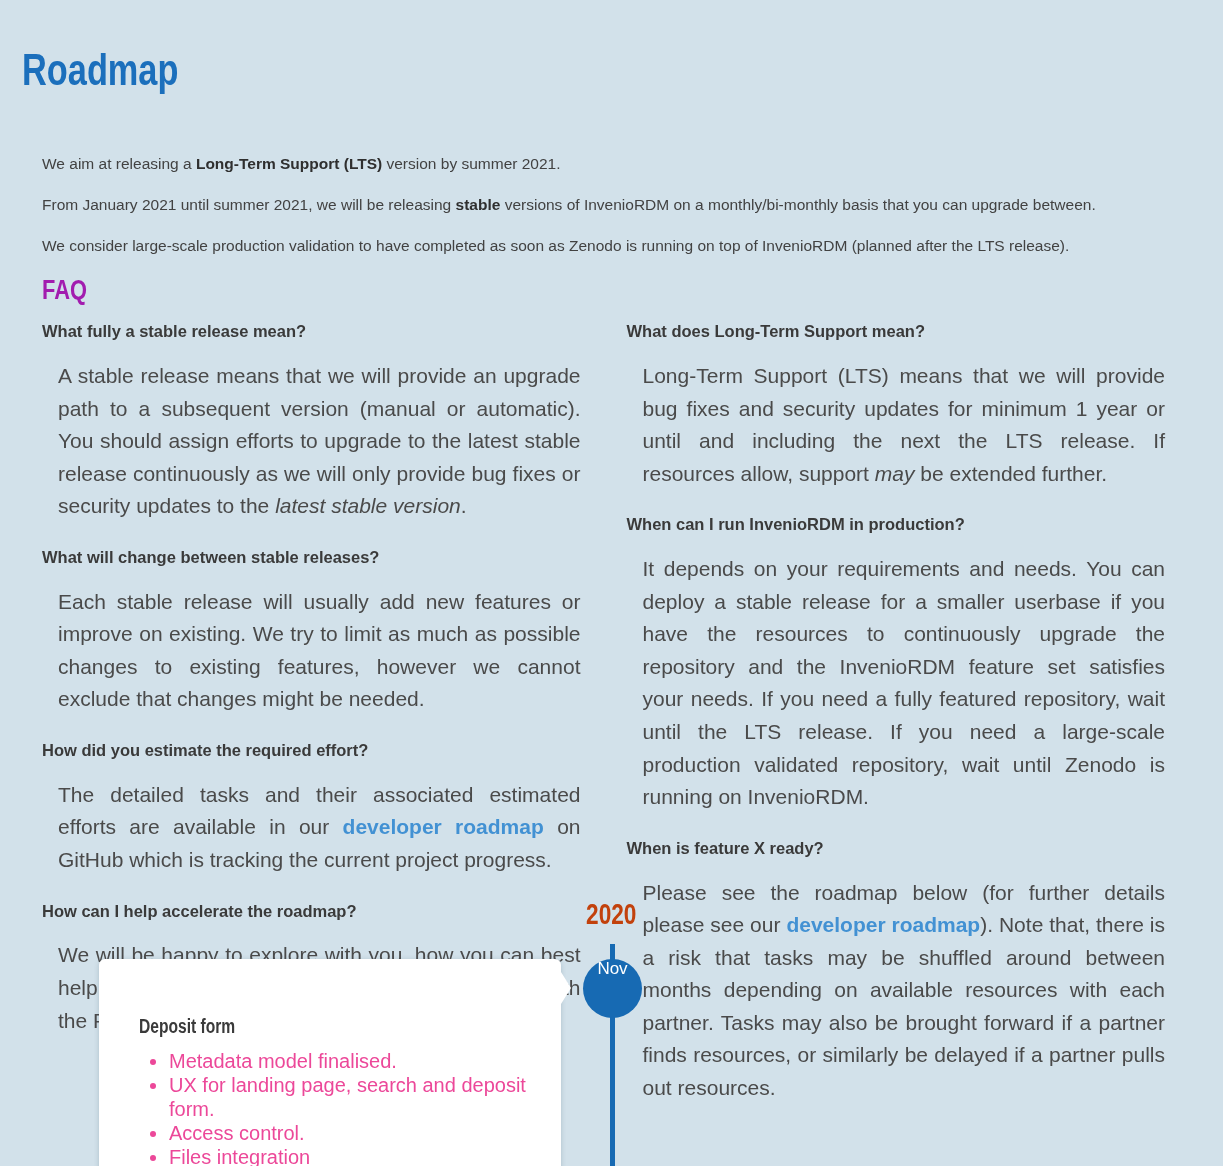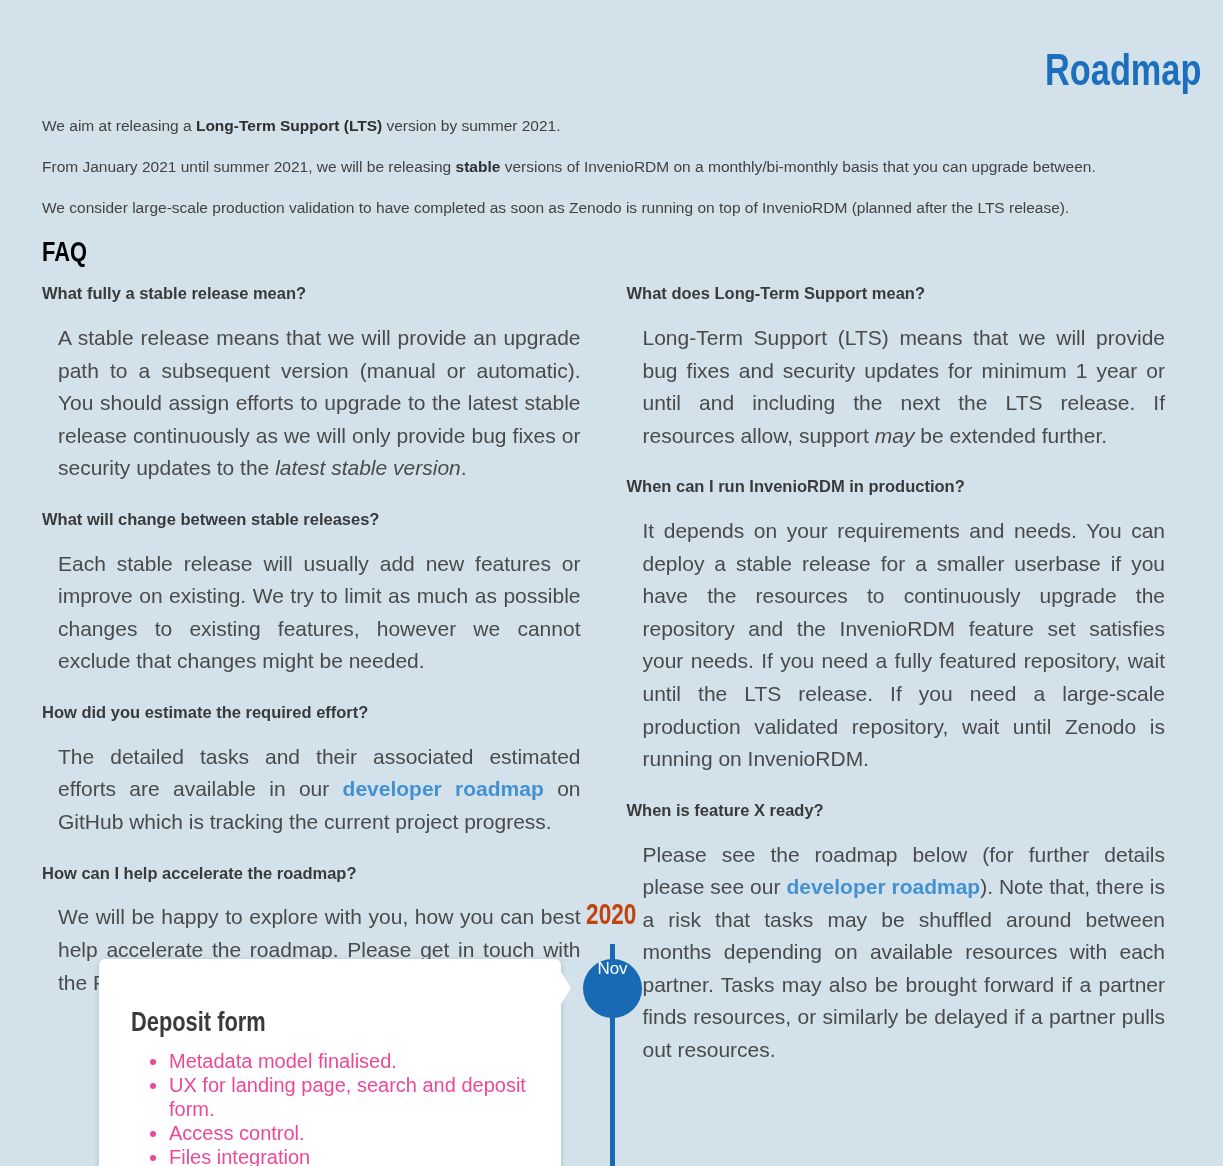--- a/index.html
+++ b/index.html
@@ -12,43 +12,43 @@
     color: #454545;
   }
   .page { position: relative; width: 1223px; height: 1166px; }
 
   
   .cond { display: inline-block; transform: scaleX(0.78); white-space: nowrap; }
   .cond-left { transform-origin: 0 50%; }
 
   h1.page-title {
     margin: 46px 0 16px 0;
-    text-align: right;
+    text-align: left;
     font-size: 44px;
     line-height: 1.1;
     font-weight: 700;
     color: #1b6fbc;
   }
   .content { padding: 0 42px; }
-  .intro { margin-top: 20px; }
+  .intro { margin-top: 58px; }
   .intro p {
     margin: 0 0 17px 0;
     font-size: 15.5px;
     line-height: 1.55;
     text-align: justify;
     color: #424242;
   }
   .intro b { color: #2f2f2f; }
 
   h2.faq-heading {
     margin: 12px 0 14px 0;
     font-size: 28px;
     line-height: 1.1;
     font-weight: 700;
-    color: #000000;
+    color: #a21caf;
   }
 
   .columns { display: flex; gap: 30px; }
   .col { flex: 1 1 0; min-width: 0; }
   .qa { margin-bottom: 23px; }
   .qa h3 {
     margin: 0 0 3px 0;
     font-size: 16.5px;
     line-height: 1.45;
     font-weight: 700;
@@ -102,22 +102,22 @@
   }
   .card-1 { left: 99px; top: 913px; width: 462px; height: 240px; padding: 44px 30px 0 28px; }
   .card-1 .card-arrow {
     position: absolute; right: -10px; top: 13px;
     width: 0; height: 0;
     border-top: 16px solid transparent;
     border-bottom: 16px solid transparent;
     border-left: 10px solid #ffffff;
   }
   .card-title {
-    margin: 4px;
-    font-size: 28px; line-height: 1.1;
+    margin: 12px;
+    font-size: 20px; line-height: 1.1;
     font-weight: 700; color: #3a3a3a;
   }
   .card-1 ul {
     margin: 11px 0 0 0;
     padding-left: 42px;
     font-size: 20px; line-height: 24px;
     color: #ec4899;
   }
   .card-1 li { margin: 0; }
 </style>

